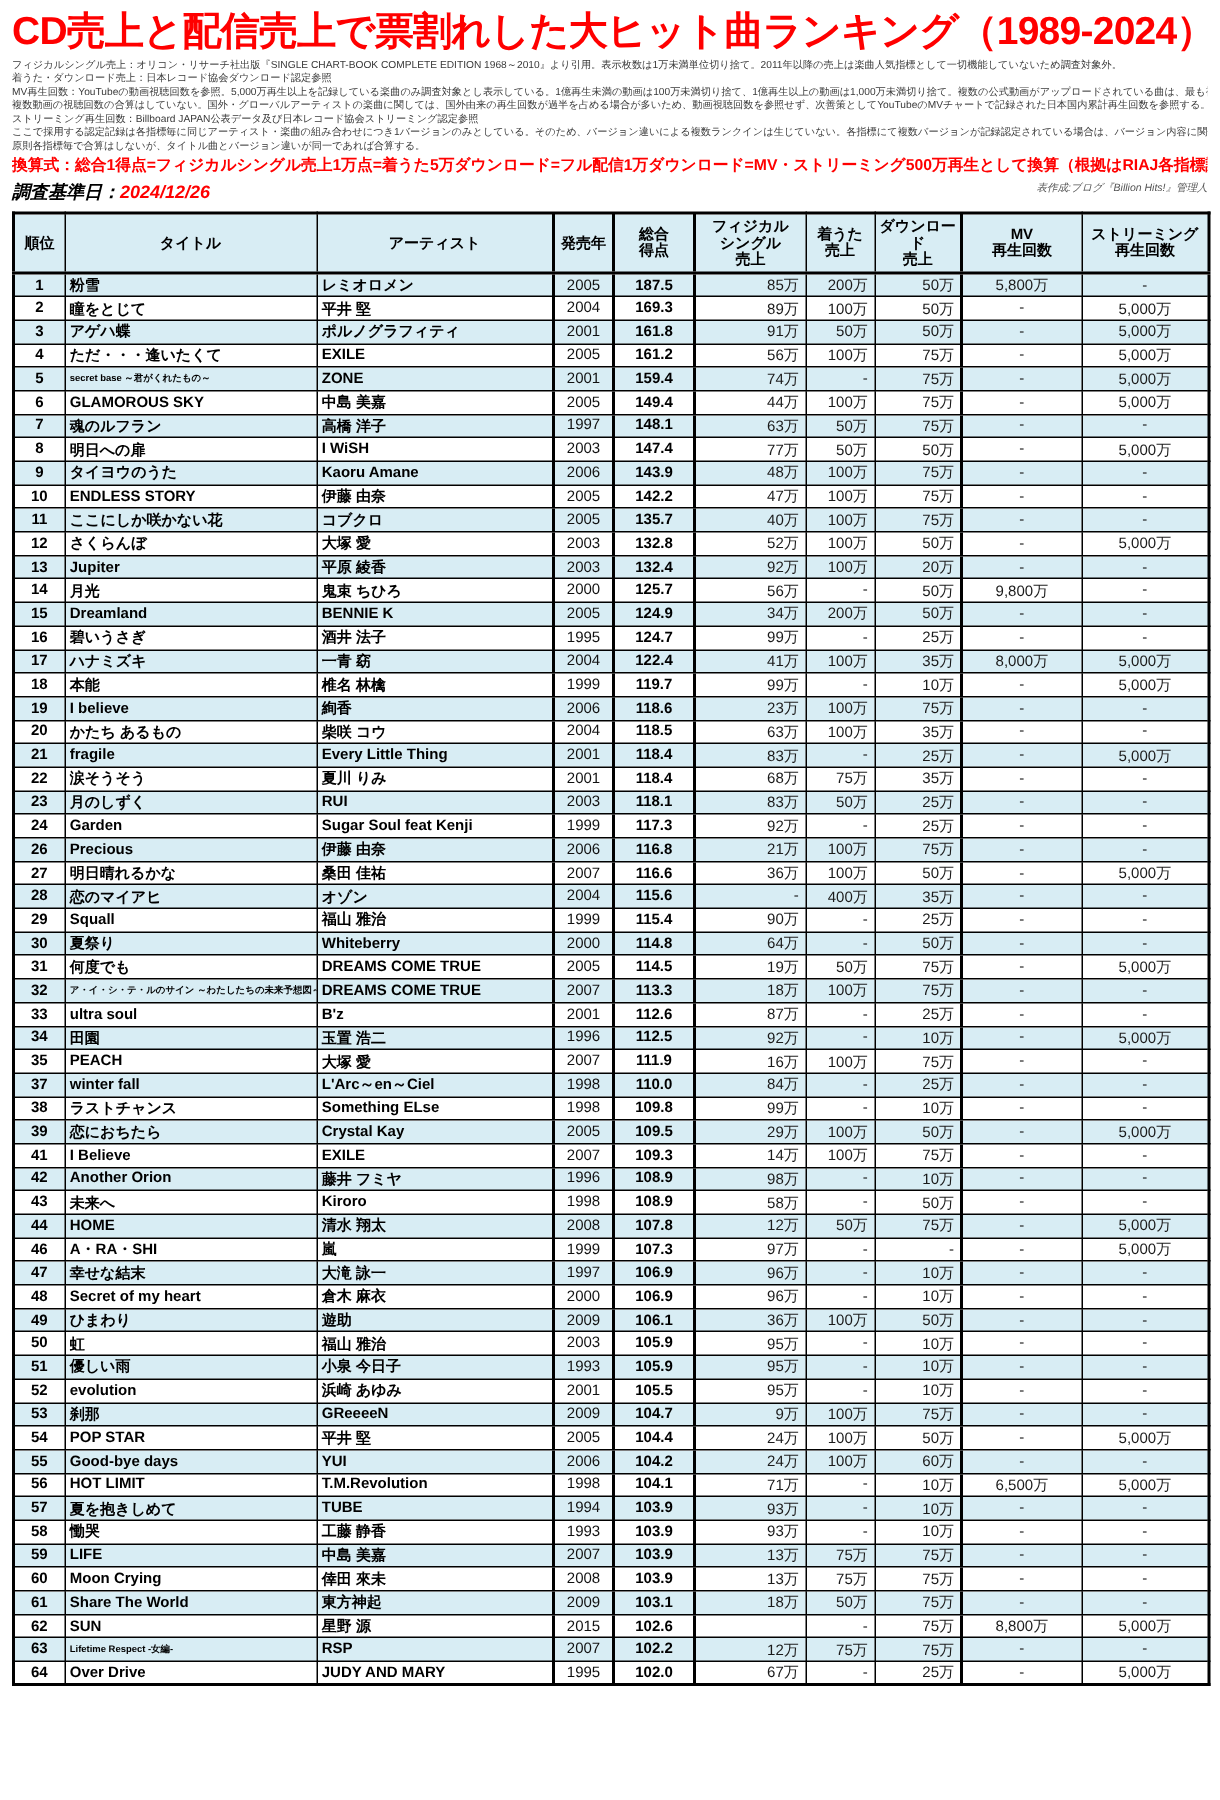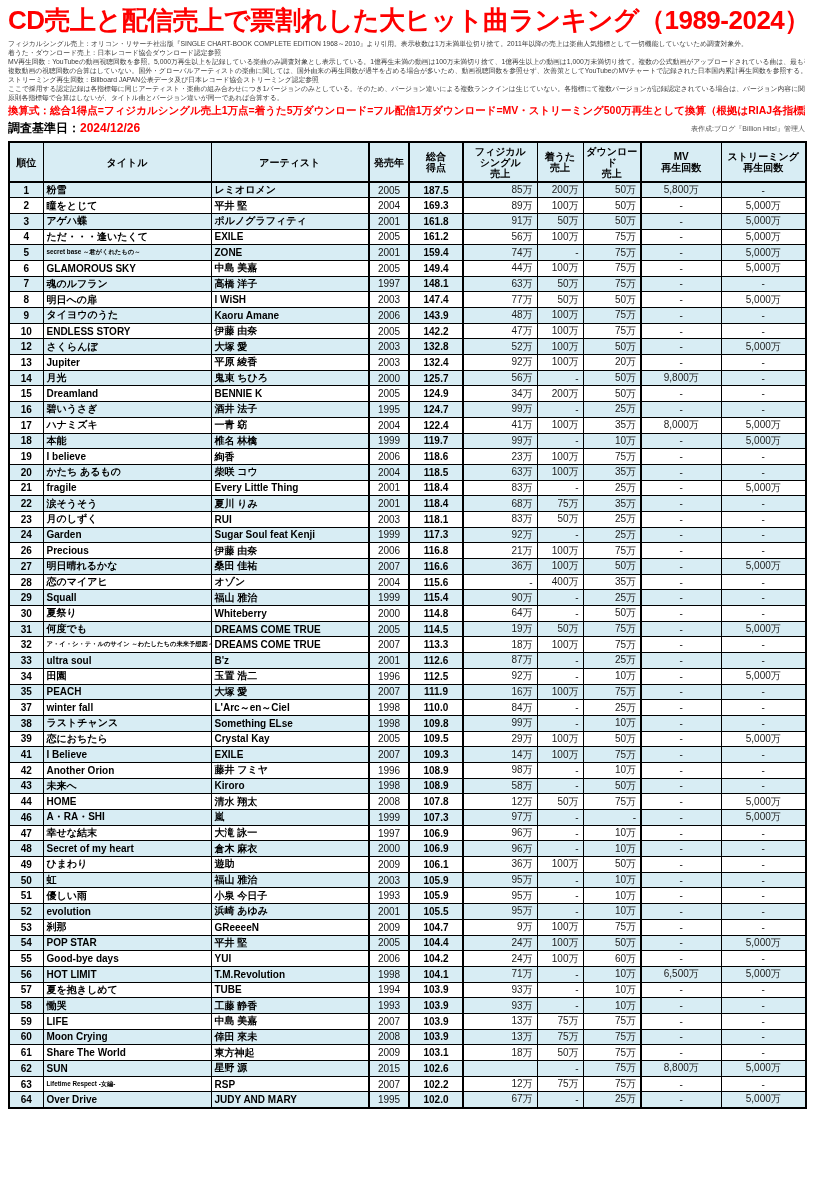--- a/index.html
+++ b/index.html
@@ -13,22 +13,22 @@
     color:#ff0000;font-weight:bold;font-size:26px;line-height:32px;
     margin:2px 0 3px 0;white-space:nowrap;letter-spacing:-0.5px;
   }
   .notes{font-size:6.8px;line-height:9px;color:#3a3a3a;}
   .notes div{white-space:nowrap;overflow:hidden;}
   .formula{
     color:#ff0000;font-weight:bold;font-size:10.5px;line-height:13px;
     margin-top:2px;white-space:nowrap;overflow:hidden;
   }
   .date-row{
-    display:flex;justify-content:space-between;align-items:center;
-    margin-top:3px;margin-bottom:4px;
+    display:flex;justify-content:space-between;align-items:flex-start;
+    margin-top:3px;margin-bottom:4px;font-style:italic;
   }
   .survey-date{font-size:12px;font-weight:bold;}
   .survey-date .val{color:#ff0000;}
   .credit{font-size:7px;color:#555;}
   table{
     border-collapse:collapse;table-layout:fixed;width:797px;
     border:2px solid #000;
   }
   th,td{
     border:1px solid #000;overflow:hidden;white-space:nowrap;
@@ -227,20 +227,32 @@
           <td class="c-artist">伊藤 由奈</td>
           <td class="c-year bthick">2005</td>
           <td class="c-total bthick">142.2</td>
           <td class="c-num bthick">47万</td>
           <td class="c-num">100万</td>
           <td class="c-num">75万</td>
           <td class="c-mid bthick">-</td>
           <td class="c-mid">-</td>
         </tr>
         <tr>
+          <td class="c-rank">11</td>
+          <td class="c-title">ここにしか咲かない花</td>
+          <td class="c-artist">コブクロ</td>
+          <td class="c-year bthick">2005</td>
+          <td class="c-total bthick">135.7</td>
+          <td class="c-num bthick">40万</td>
+          <td class="c-num">100万</td>
+          <td class="c-num">75万</td>
+          <td class="c-mid bthick">-</td>
+          <td class="c-mid">-</td>
+        </tr>
+        <tr>
           <td class="c-rank">12</td>
           <td class="c-title">さくらんぼ</td>
           <td class="c-artist">大塚 愛</td>
           <td class="c-year bthick">2003</td>
           <td class="c-total bthick">132.8</td>
           <td class="c-num bthick">52万</td>
           <td class="c-num">100万</td>
           <td class="c-num">50万</td>
           <td class="c-mid bthick">-</td>
           <td class="c-mid">5,000万</td>

